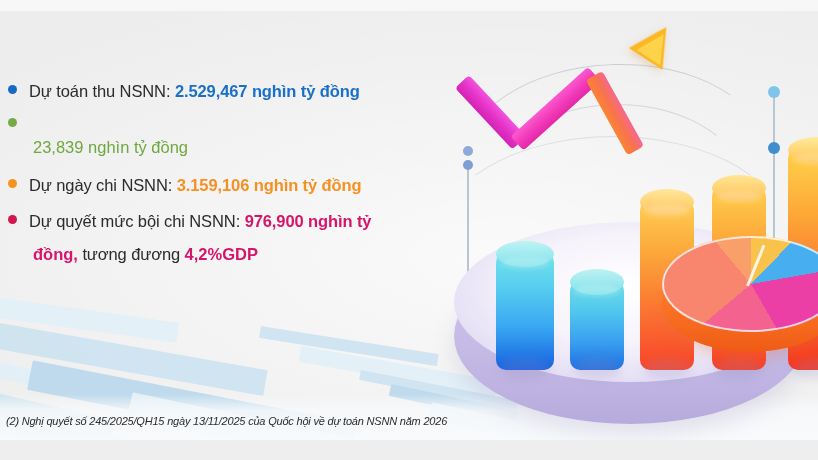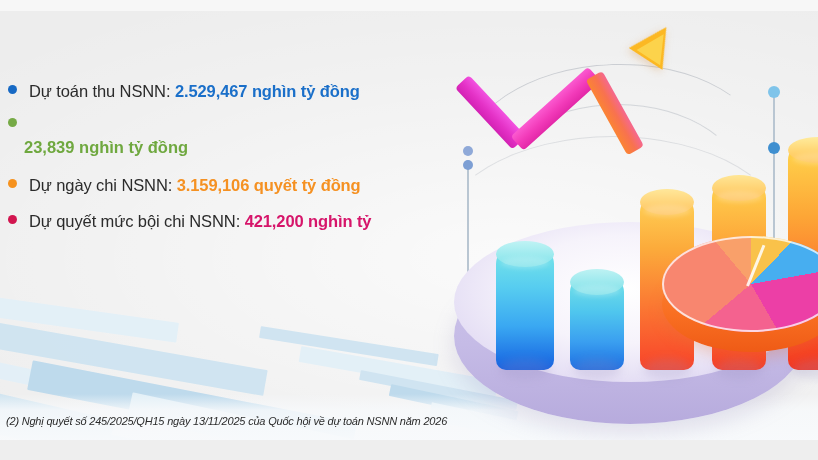--- a/index.html
+++ b/index.html
@@ -28,21 +28,21 @@
   
   .footer-wash{position:absolute;left:0;bottom:0;width:818px;height:46px;
     background:linear-gradient(180deg, rgba(247,249,251,0) 0%, rgba(247,249,251,.85) 35%, rgba(248,250,252,.97) 100%);}
 
   
   .list{position:absolute;left:8px;top:78px;width:440px;}
   .row{display:flex;align-items:flex-start;margin-bottom:7px;}
   .dot{flex:0 0 auto;width:9px;height:9px;border-radius:50%;margin:7px 12px 0 0;}
   .txt{font-size:16.5px;line-height:26px;color:#2b2b2b;letter-spacing:-.1px;}
   .txt b{font-weight:bold;}
-  .sub{margin:2px 0 12px 16px;font-size:16.5px;line-height:26px;font-weight:bold;}
+  .sub{margin:2px 0 12px 25px;font-size:16.5px;line-height:26px;font-weight:normal;}
   .blue{color:#1a6fc9;}
   .green{color:#6fa83f;}
   .orange{color:#f59122;}
   .crimson{color:#d6156a;}
   .d-blue{background:#1769c4;}
   .d-green{background:#76aa46;}
   .d-orange{background:#f6921e;}
   .d-crimson{background:#d2154f;}
 
   .footnote{position:absolute;left:6px;bottom:13px;font-size:11px;color:#2b2b2b;letter-spacing:-.2px;font-style:italic;}
@@ -159,26 +159,29 @@
       <span class="txt"><span>Dự toán thu NSNN: </span><b class="blue">2.529,467  nghìn tỷ đồng</b></span>
     </div>
 
     <div class="row">
       <span class="dot d-green"></span>
     </div>
     <div class="sub green">23,839 nghìn tỷ đồng</div>
 
     <div class="row">
       <span class="dot d-orange"></span>
-      <span class="txt"><span>Dự ngày chi NSNN: </span><b class="orange">3.159,106 quyết tỷ đồng</b></span>
+      <span class="txt"><span>Dự ngày chi NSNN: </span><b class="orange">3.159,106 nghìn tỷ đồng</b></span>
     </div>
 
     <div class="row" style="margin-top:10px;">
       <span class="dot d-crimson"></span>
-      <span class="txt"><span>Dự quyết mức bội chi NSNN: </span><b class="crimson">421,200 nghìn tỷ</b></span>
+      <span class="txt"><span>Dự quyết mức bội chi NSNN: </span><b class="crimson">976,900 nghìn tỷ</b></span>
+    </div>
+    <div class="sub" style="margin-top:4px;">
+      <b class="crimson">đồng,</b><span class="txt"> tương đương </span><b class="crimson">4,2%GDP</b>
     </div>
 
   </div>
 
   <div class="footnote">(2) Nghị quyết số 245/2025/QH15 ngày 13/11/2025 của Quốc hội về dự toán NSNN năm 2026</div>
 
   <div class="art">
 
     <div class="arc a1"></div>
     <div class="arc a2"></div>

